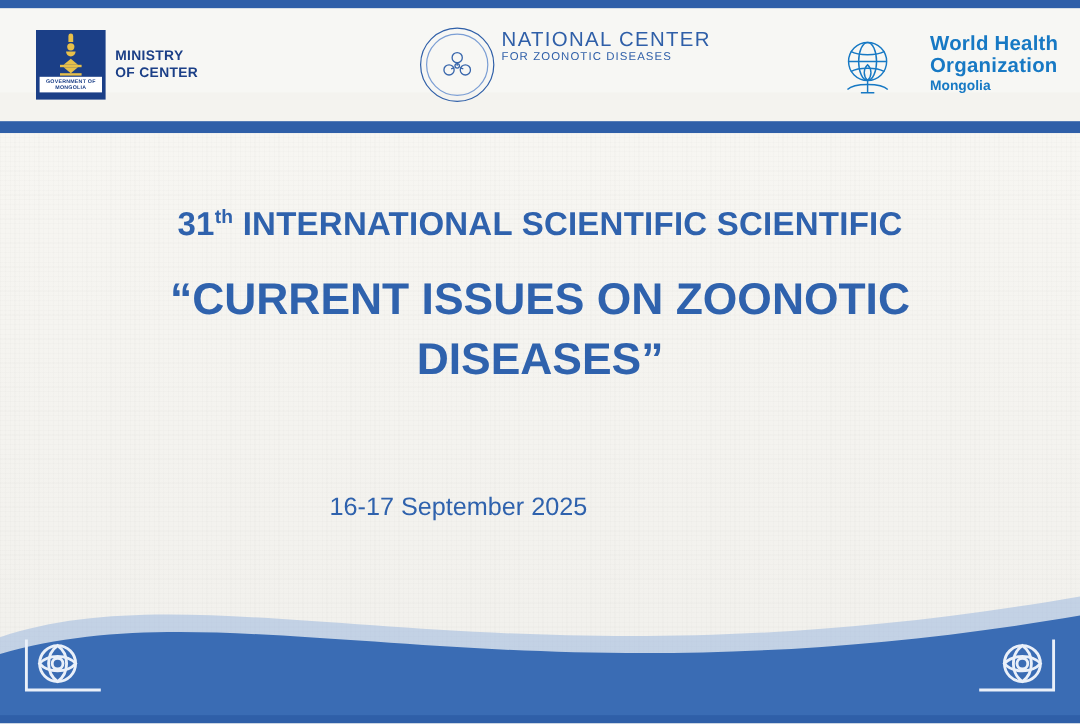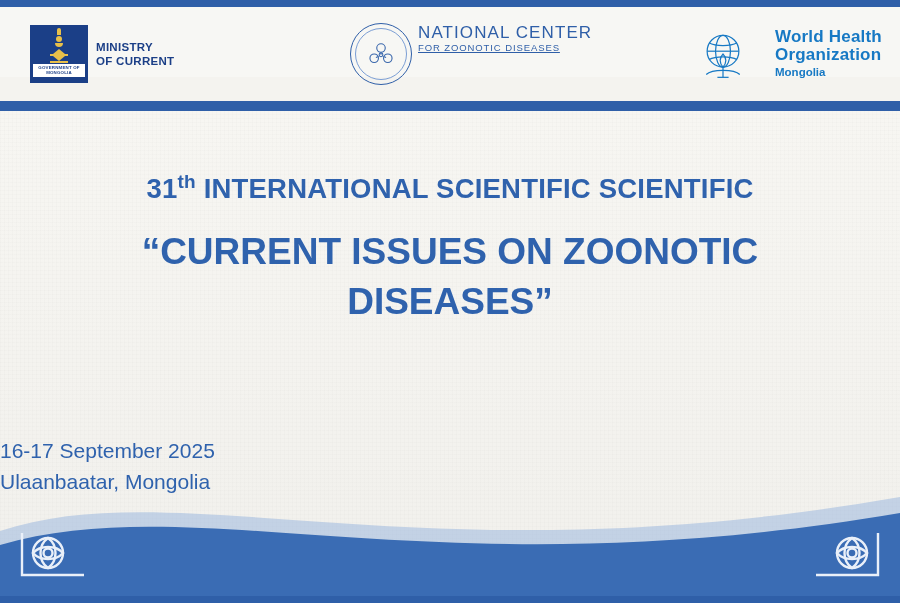--- a/index.html
+++ b/index.html
@@ -108,21 +108,21 @@
     position: relative;
     display: flex; align-items: center; justify-content: center;
   }
   .nczd-seal::after {
     content: ""; position: absolute; left: 4px; top: 4px; right: 4px; bottom: 4px;
     border: .8px solid #7b9ed4; border-radius: 50%;
   }
   .nczd-seal-inner { width: 34px; height: 34px; opacity: .95; }
   .nczd-text { color: #2f5fa8; }
   .nczd-l1 { font-size: 17px; letter-spacing: 1.1px; line-height: 19px; }
-  .nczd-l2 { font-size: 9.5px; letter-spacing: .9px; line-height: 12px; text-decoration: underline; }
+  .nczd-l2 { font-size: 9.5px; letter-spacing: .9px; line-height: 12px; }
 
   
   .who-wrap { display: flex; align-items: center; gap: 24px; }
   .who-emblem { width: 56px; height: 56px; }
   .who-text { color: #1779c4; }
   .who-l1 { font-size: 17px; font-weight: bold; line-height: 18px; letter-spacing: .2px; }
   .who-l2 { font-size: 17px; font-weight: bold; line-height: 18px; letter-spacing: .2px; }
   .who-l3 { font-size: 11.5px; font-weight: bold; line-height: 17px; }
 
   
@@ -138,37 +138,36 @@
     position: absolute; top: 60px; left: 0; width: 900px;
     text-align: center;
     color: #2f62ad;
   }
   #conf-line {
     font-size: 27.5px;
     font-weight: bold;
     letter-spacing: .2px;
     color: #2f62ad;
   }
-  #conf-line .sup { font-size: 19px; vertical-align: super; }
+  #conf-line .sup { font-size: 16px; vertical-align: super; }
   #theme-line {
     margin-top: 22px;
     font-size: 37px;
     font-weight: bold;
     line-height: 50px;
     color: #2f62ad;
     padding: 0 60px;
   }
 
   #meta {
     position: absolute; top: 296px; left: 0; width: 764px;
-    text-align: left;
+    text-align: center;
     color: #2f62ad;
     font-size: 21px;
     line-height: 31px;
-    margin-top: 28px;
   }
 
   
   #wave { position: absolute; left: 0; bottom: 0; width: 900px; height: 150px; }
 
   
   .ornament { position: absolute; bottom: 18px; width: 74px; height: 62px; }
   #ornament-left  { left: 16px; }
   #ornament-right { right: 16px; }
 </style>
@@ -193,21 +192,21 @@
             <div class="tri-dn"></div>
             <div class="bar" style="top:33px;"></div>
           </div>
           <div class="moh-govbox">
             <div>GOVERNMENT OF</div>
             <div>MONGOLIA</div>
           </div>
         </div>
         <div class="moh-text">
           <div>MINISTRY</div>
-          <div>OF CURRENT</div>
+          <div>OF CENTER</div>
         </div>
       </div>
     </div>
 
     <div class="logo-slot" id="logo-nczd">
       <div class="nczd-wrap">
         <div class="nczd-seal">
           <svg class="nczd-seal-inner" viewBox="0 0 40 40" aria-hidden="true">
             <g fill="none" stroke="#2f5fa8" stroke-width="1.3">
               <circle cx="20" cy="13" r="5"></circle>
@@ -255,21 +254,20 @@
     <div id="titles">
       <div id="conf-line">
         <span>31</span><span class="sup">th</span>
         <span>INTERNATIONAL SCIENTIFIC SCIENTIFIC</span>
       </div>
       <div id="theme-line">“CURRENT ISSUES ON ZOONOTIC DISEASES”</div>
     </div>
 
     <div id="meta">
       <div>16-17 September 2025</div>
-      <div>Ulaanbaatar, Mongolia</div>
     </div>
 
     <svg id="wave" viewBox="0 0 900 150" preserveAspectRatio="none" aria-hidden="true">
       <path d="M0,78 C180,18 420,128 900,44 L900,150 L0,150 Z" fill="#9cb8df" opacity="0.55"></path>
       <path d="M0,92 C200,34 430,140 900,60 L900,150 L0,150 Z" fill="#3a6cb4"></path>
     </svg>
 
     <svg class="ornament" id="ornament-left" viewBox="0 0 74 62" aria-hidden="true">
       <g fill="none" stroke="#eaf0f9" stroke-width="2.4">
         <path d="M6 10 L6 52 L68 52"></path>

